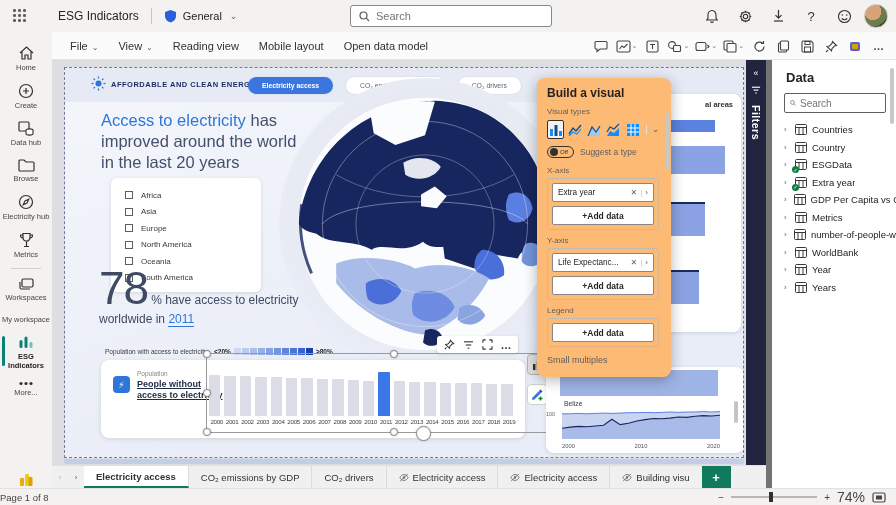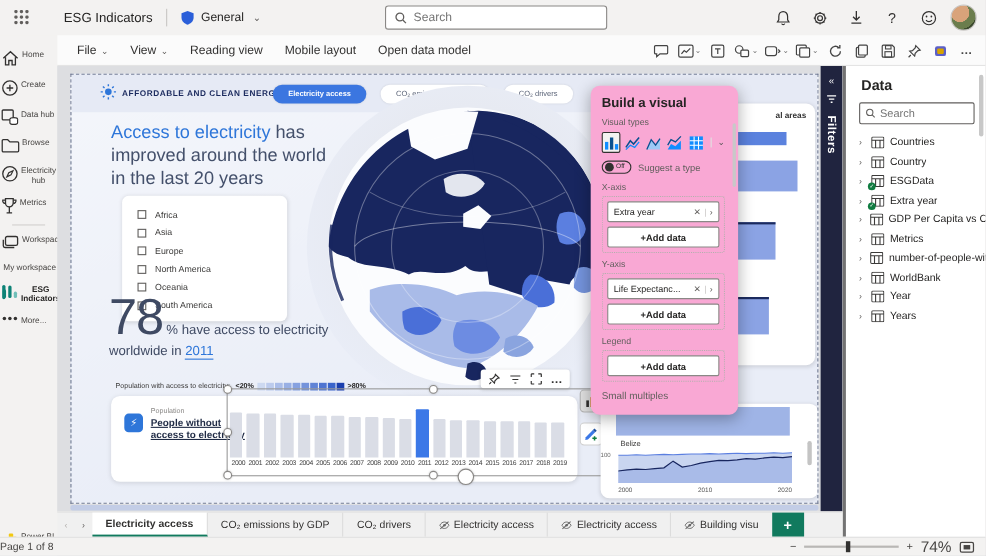--- a/index.html
+++ b/index.html
@@ -24,21 +24,21 @@
   
   #menubar { position:absolute; left:52px; top:32px; width:844px; height:28px; background:#fbfbfb; border-bottom:1px solid #e4e4e4; display:flex; align-items:center; padding-left:8px; }
   .menu-item { font-size:11px; color:#323130; padding:0 10px; cursor:pointer; white-space:nowrap; }
   .menu-item .chev { font-size:8px; color:#605e5c; margin-left:4px; }
   #menu-icons { position:absolute; right:6px; top:0; height:28px; display:flex; align-items:center; gap:2px; }
   .tb-icon { height:22px; min-width:22px; display:flex; align-items:center; justify-content:center; cursor:pointer; color:#444; padding:0 2px; }
   .tb-chev { font-size:7px; color:#777; margin-left:1px; cursor:pointer; }
 
   
   #rail { position:absolute; left:0; top:32px; width:52px; height:473px; background:#f3f2f1; display:flex; flex-direction:column; align-items:center; padding-top:8px; }
-  .rail-item { width:52px; padding:5px 1px 6px; display:flex; flex-direction:row; gap:2px; cursor:pointer; position:relative; }
+  .rail-item { width:52px; padding:5px 1px 6px; display:flex; flex-direction:column; align-items:center; gap:2px; cursor:pointer; position:relative; }
   .rail-item .lbl { font-size:7.5px; color:#484644; text-align:center; line-height:1.2; }
   .rail-item svg { display:block; }
   .rail-item.active::before { content:""; position:absolute; left:2px; top:6px; bottom:10px; width:2.5px; background:#0c8276; border-radius:2px; }
   .rail-item.active .lbl { color:#252423; font-weight:bold; }
   .rail-divider { width:30px; height:1px; background:#d2d0ce; margin:3px 0; }
   .rail-spacer { flex:1; }
   #rail-avatar { width:17px; height:17px; border-radius:50%; background:radial-gradient(circle at 35% 30%, #d9a37a 0 40%, #6b7d4d 41% 70%, #3c4a2e 71%); }
 
   
   #canvas { position:absolute; left:52px; top:60px; width:694px; height:405px; background:#dddee1; }
@@ -116,21 +116,21 @@
   #sm-card { position:absolute; left:481px; top:299px; width:198px; height:86px; background:#fff; border-radius:8px; box-shadow:0 1px 4px rgba(0,0,0,.12); }
   #sm-bluebar { position:absolute; left:14px; top:3px; width:158px; height:26px; background:#9fb4e6; }
   #sm-title { position:absolute; left:18px; top:33px; font-size:6.8px; color:#3b3a39; }
   #sm-y100 { position:absolute; left:0px; top:44px; font-size:5.5px; color:#666; }
   #sm-spark { position:absolute; left:16px; top:42px; }
   #sm-xticks { position:absolute; left:16px; top:76px; width:158px; display:flex; justify-content:space-between; font-size:5.8px; color:#555; }
   #sm-scroll { position:absolute; right:6px; top:34px; width:4px; height:22px; background:#c4c4c4; border-radius:2px; }
   .tiny-axis { position:absolute; font-size:5.5px; color:#666; }
 
   
-  #build-panel { position:absolute; left:537px; top:78px; width:134px; height:299px; background:#f9a8d4; border-radius:8px; box-shadow:0 3px 14px rgba(0,0,0,.3); padding:8px 12px 0 10px; z-index:30; }
+  #build-panel { position:absolute; left:537px; top:78px; width:134px; height:299px; background:#fdba74; border-radius:8px; box-shadow:0 3px 14px rgba(0,0,0,.3); padding:8px 12px 0 10px; z-index:30; }
   #build-title { font-size:12px; font-weight:bold; color:#252423; margin-bottom:7px; }
   #vt-label { font-size:8px; color:#605e5c; margin-bottom:4px; }
   #vt-row { display:flex; align-items:center; gap:2px; margin-bottom:7px; }
   .vt-type { width:19px; height:19px; display:flex; align-items:center; justify-content:center; cursor:pointer; border:1px solid transparent; border-radius:2px; }
   .vt-type.sel { border-color:#323130; background:#f3f2f1; }
   #vt-chev { font-size:8px; color:#555; margin-left:3px; border-left:1px solid #e1e1e1; padding-left:5px; cursor:pointer; }
   #suggest-row { display:flex; align-items:center; gap:6px; margin-bottom:8px; }
   #toggle { width:27px; height:12px; border:1px solid #323130; border-radius:7px; display:flex; align-items:center; padding:0 2px; gap:2px; cursor:pointer; }
   #toggle .dot { width:8px; height:8px; border-radius:50%; background:#323130; }
   #toggle .t-lbl { font-size:6px; color:#323130; }
@@ -145,21 +145,21 @@
   .add-data { height:19px; border:1px solid #8a8886; border-radius:2px; background:#fff; display:flex; align-items:center; justify-content:center; font-size:8.5px; font-weight:bold; color:#252423; cursor:pointer; }
   #bp-small-mult { font-size:9px; color:#605e5c; margin-top:8px; }
   #bp-scroll { position:absolute; right:2px; top:34px; width:3px; height:58px; background:#c8c8c8; border-radius:2px; }
 
   
   #filters-bar { position:absolute; left:746px; top:60px; width:20px; height:405px; background:#20243f; color:#fff; display:flex; flex-direction:column; align-items:center; padding-top:8px; gap:8px; }
   #filters-bar .fchev { font-size:9px; cursor:pointer; }
   #filters-label { writing-mode:vertical-rl; font-size:10.5px; font-weight:bold; letter-spacing:.5px; margin-top:2px; }
 
   
-  #data-pane { position:absolute; left:766px; top:60px; width:130px; height:428px; background:#fff; border-left:3px solid #737373; }
+  #data-pane { position:absolute; left:766px; top:60px; width:130px; height:428px; background:#fff; border-left:6px solid #737373; }
   #data-title { font-size:13px; font-weight:bold; color:#252423; margin:10px 0 8px 14px; }
   #data-search { margin:0 10px 8px 12px; height:20px; border:1px solid #605e5c; border-radius:2px; display:flex; align-items:center; padding:0 5px; gap:4px; }
   #data-search input { border:none; outline:none; width:80px; font-size:10px; background:transparent; font-family:inherit; }
   .tree-row { display:flex; align-items:center; height:17.5px; padding-left:12px; gap:5px; cursor:pointer; }
   .tree-chev { font-size:8px; color:#605e5c; width:6px; }
   .tree-icon { position:relative; width:12px; height:11px; flex:none; }
   .tree-lbl { font-size:9.5px; color:#252423; white-space:nowrap; overflow:hidden; max-width:92px; }
   .chk-badge { position:absolute; left:-3px; bottom:-3px; width:7px; height:7px; border-radius:50%; background:#107c41; color:#fff; font-size:5px; display:flex; align-items:center; justify-content:center; }
   #data-scroll { position:absolute; right:2px; top:8px; width:4px; height:56px; background:#c8c8c8; border-radius:2px; }
 

